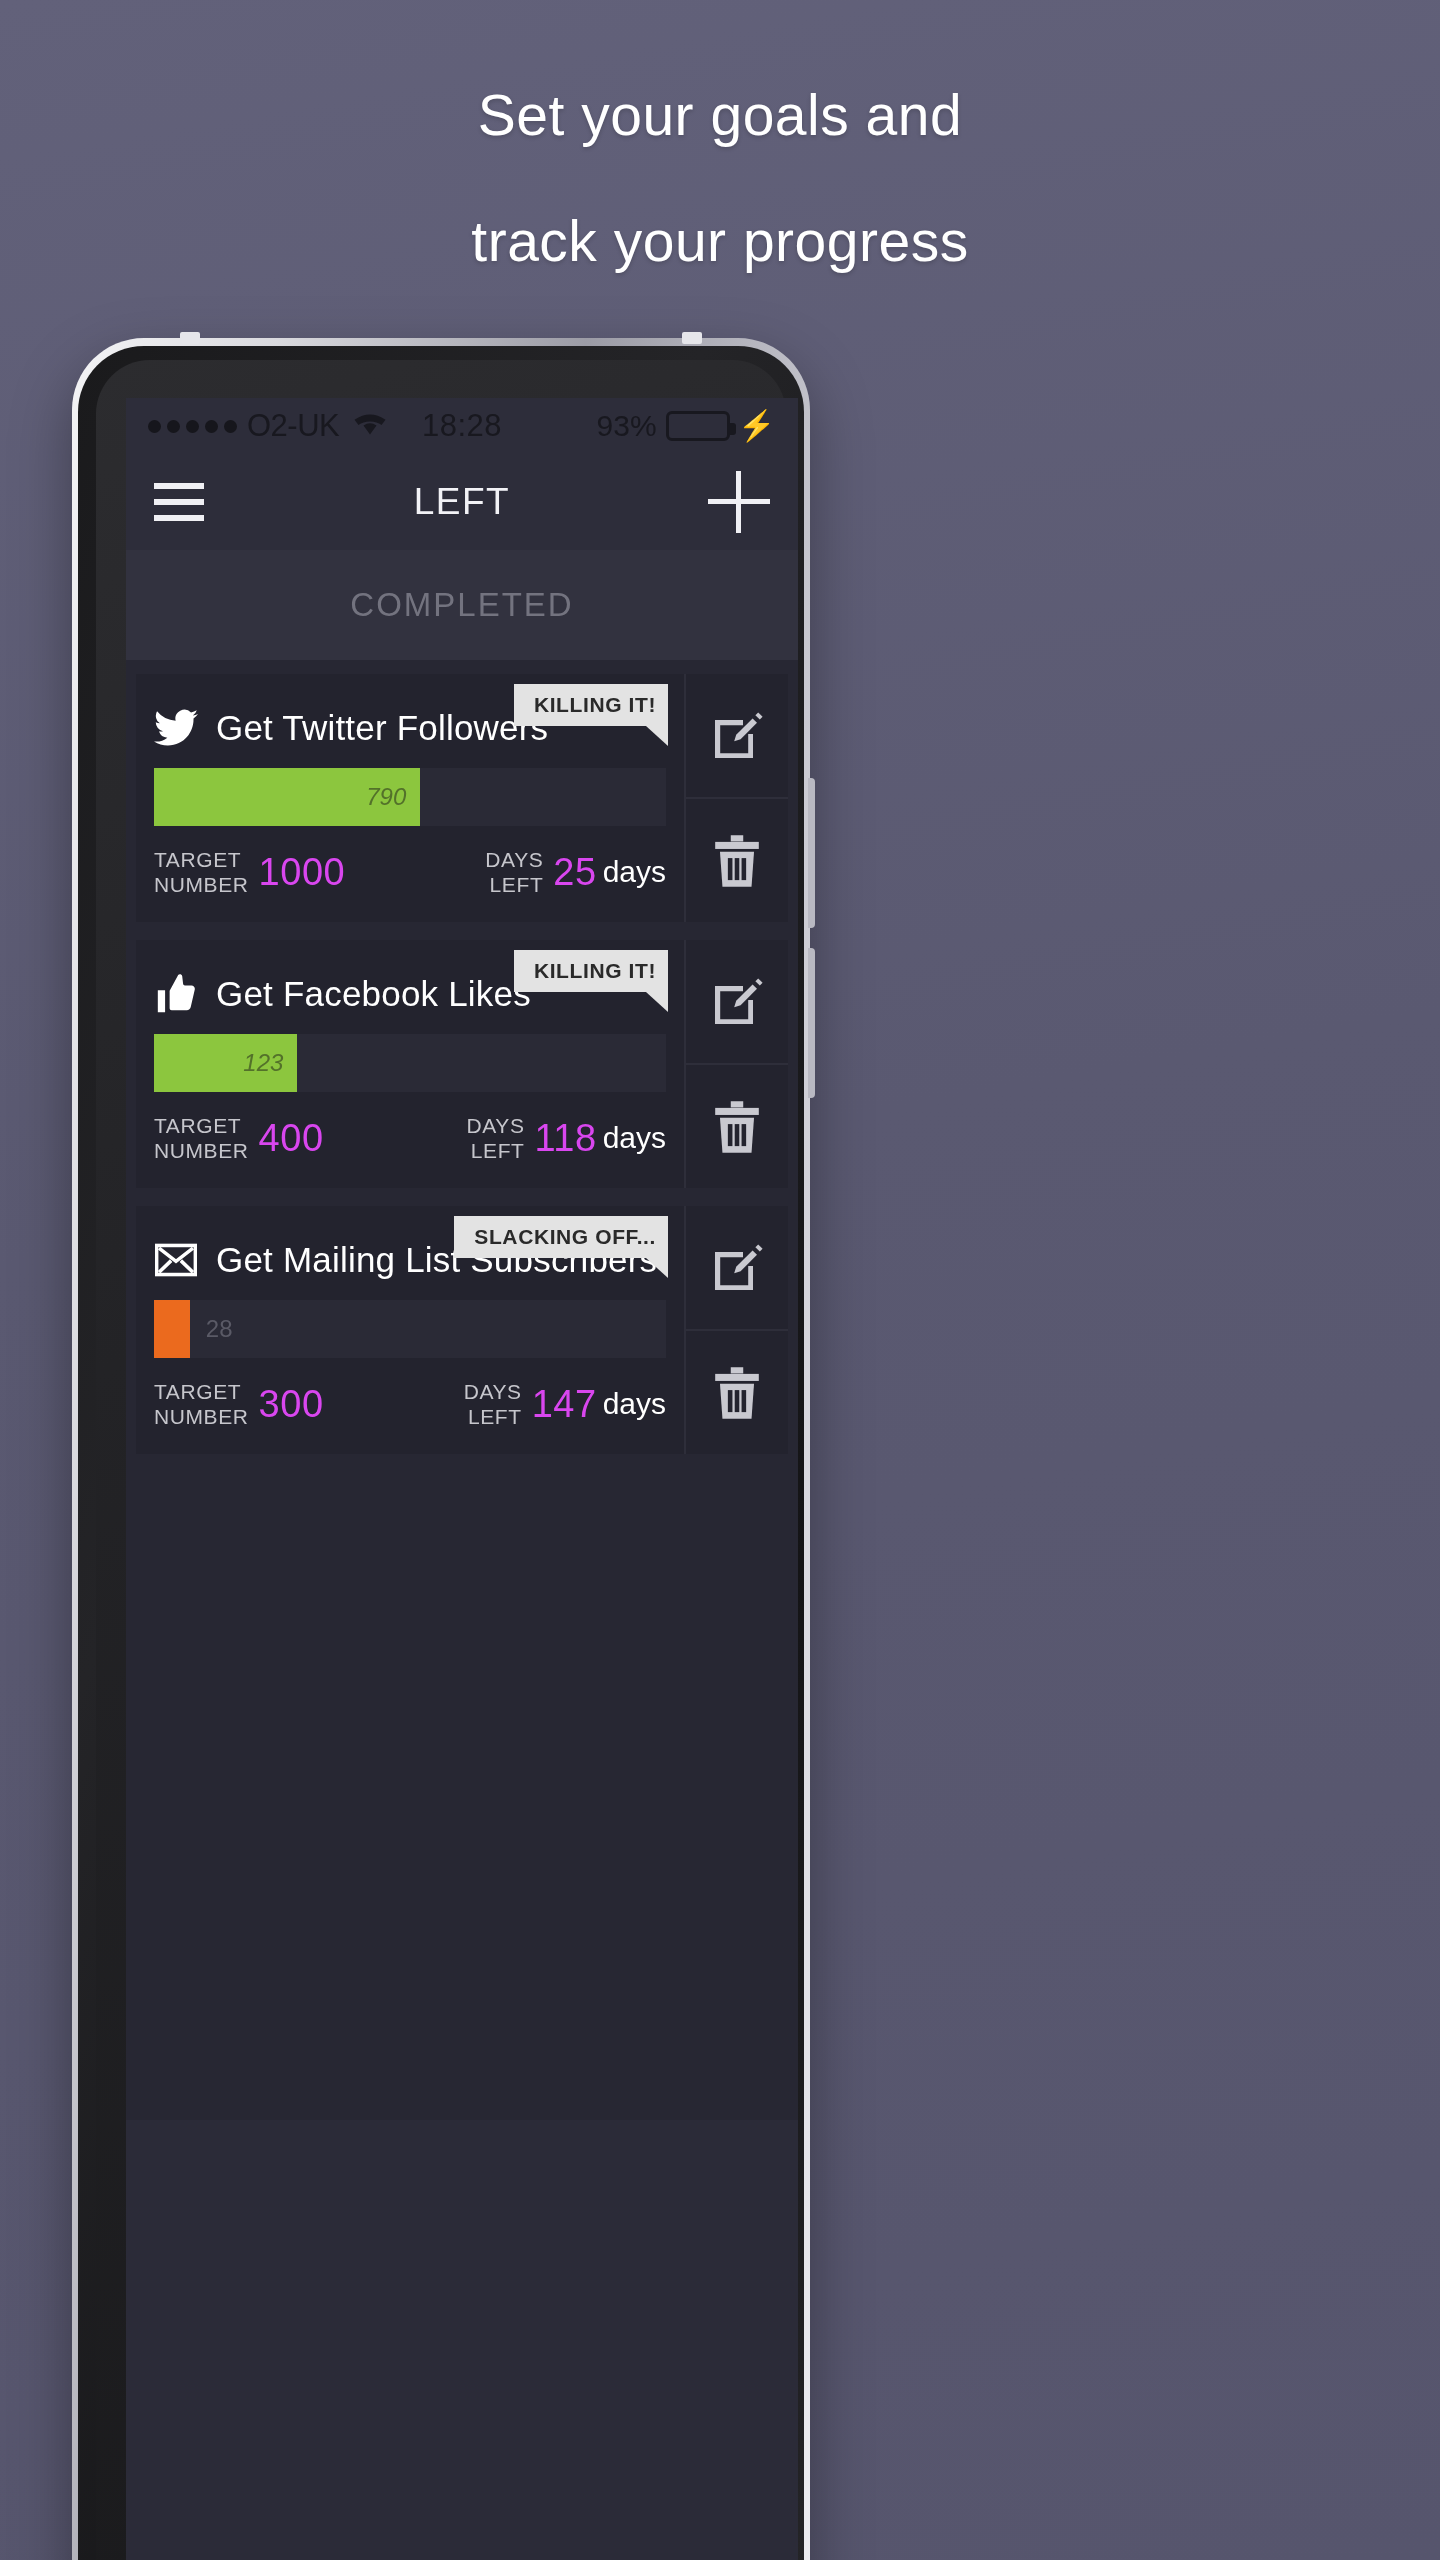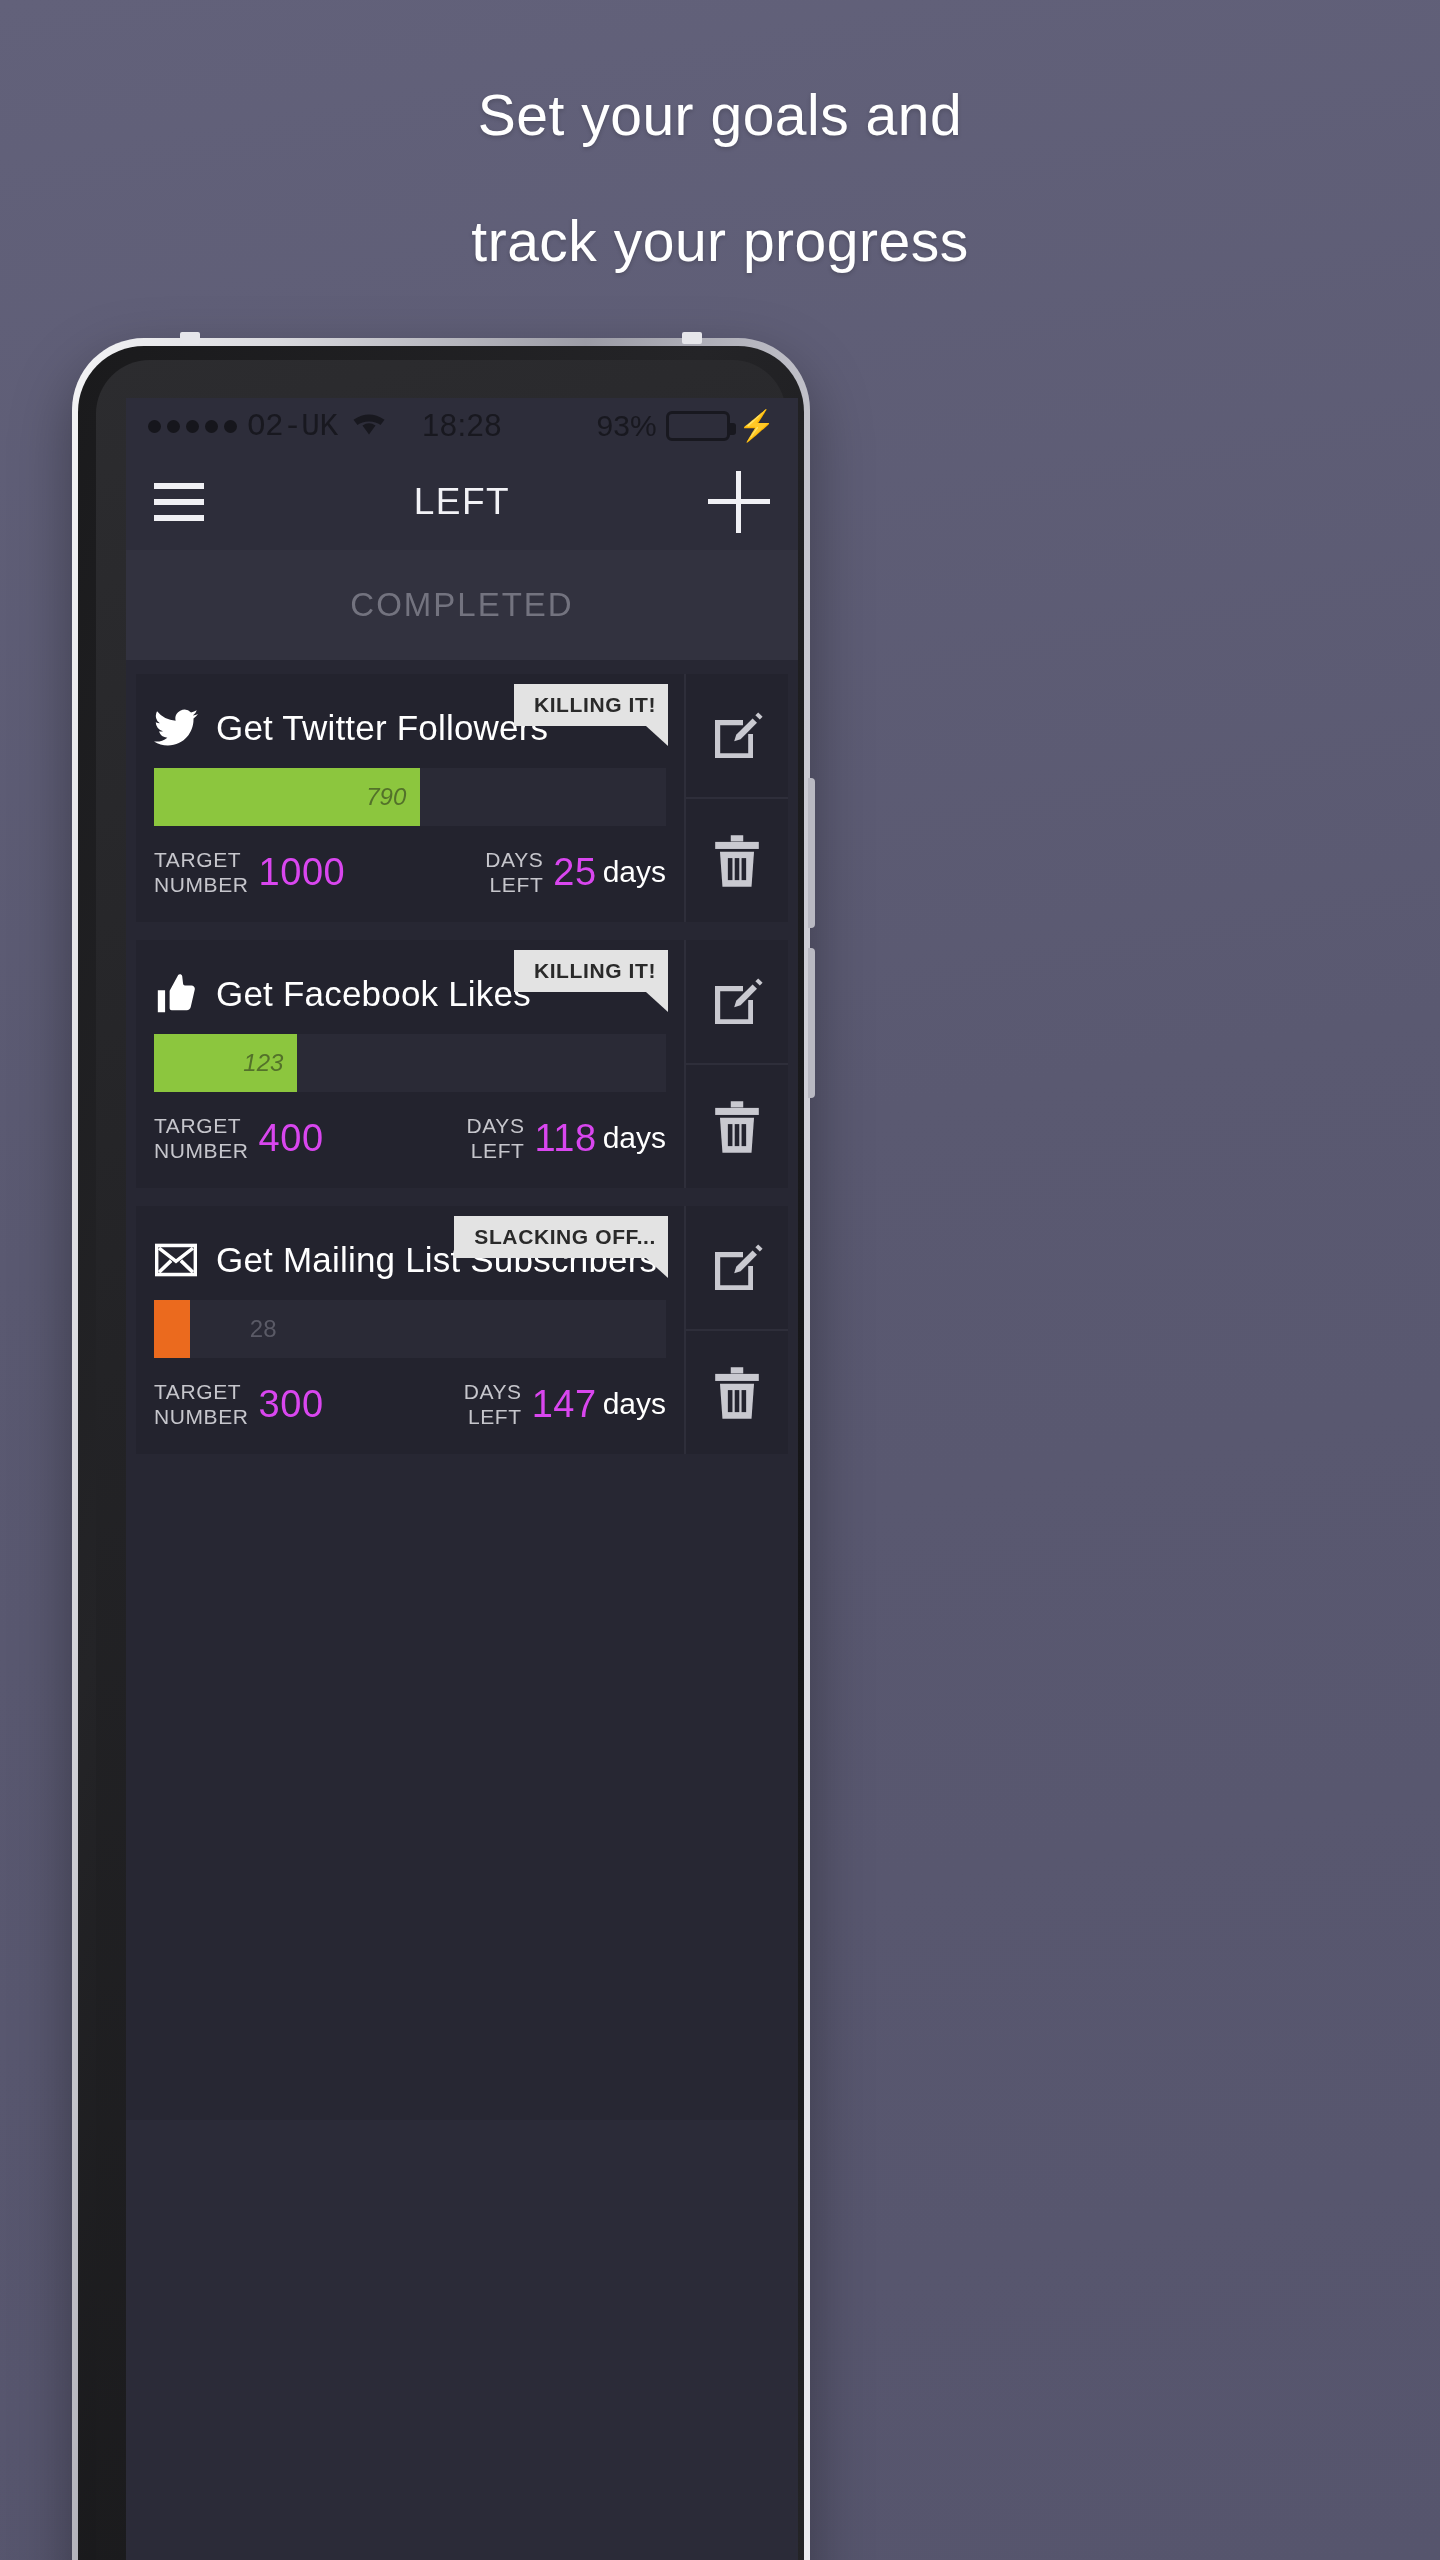--- a/index.html
+++ b/index.html
@@ -96,21 +96,21 @@
     background:#2d2d3a;
     display:flex; align-items:center;
     padding:0 22px;
     color:#16161c;
     font-size:30px;
     position:relative;
   }
   .sb-left { display:flex; align-items:center; gap:10px; }
   .dots { display:flex; gap:6px; }
   .dots i { width:13px; height:13px; border-radius:50%; background:#16161c; display:block; }
-  .carrier { font-size:31px; letter-spacing:-0.5px; color:#18181f;font-family:Liberation Mono, monospace; }
+  .carrier { font-size:31px; letter-spacing:-0.5px; color:#18181f; }
   .wifi { margin-left:4px; display:block; }
   .sb-time {
     position:absolute; left:0; right:0; text-align:center;
     font-size:31px; color:#18181f; letter-spacing:0.5px;
     pointer-events:none;
   }
   .sb-right { margin-left:auto; display:flex; align-items:center; gap:9px; }
   .pct { font-size:30px; color:#18181f; }
   .batt {
     width:64px; height:30px; border:3px solid #18181f; border-radius:6px;
@@ -192,21 +192,21 @@
     margin:10px 18px 0 18px; height:58px;
     background:#2a2a36; position:relative;
   }
   .bar {
     height:100%; display:flex; align-items:center; justify-content:flex-end;
     padding-right:14px; font-size:24px;font-style:italic;
   }
   .bar-val-out {
     position:absolute; top:0; height:100%;
     display:flex; align-items:center; padding-left:16px;
-    font-size:24px; color:#5a5a66;margin-left:44px;
+    font-size:24px; color:#5a5a66;
   }
   .stats {
     display:flex; align-items:center;
     padding:18px 18px 22px 18px; height:96px;
   }
   .stat { display:flex; align-items:center; }
   .stat.right { margin-left:auto; }
   .stat-lbl {
     font-size:21px; color:#c6c6cc; line-height:25px; letter-spacing:0.6px;
     text-align:left; margin-right:10px;

